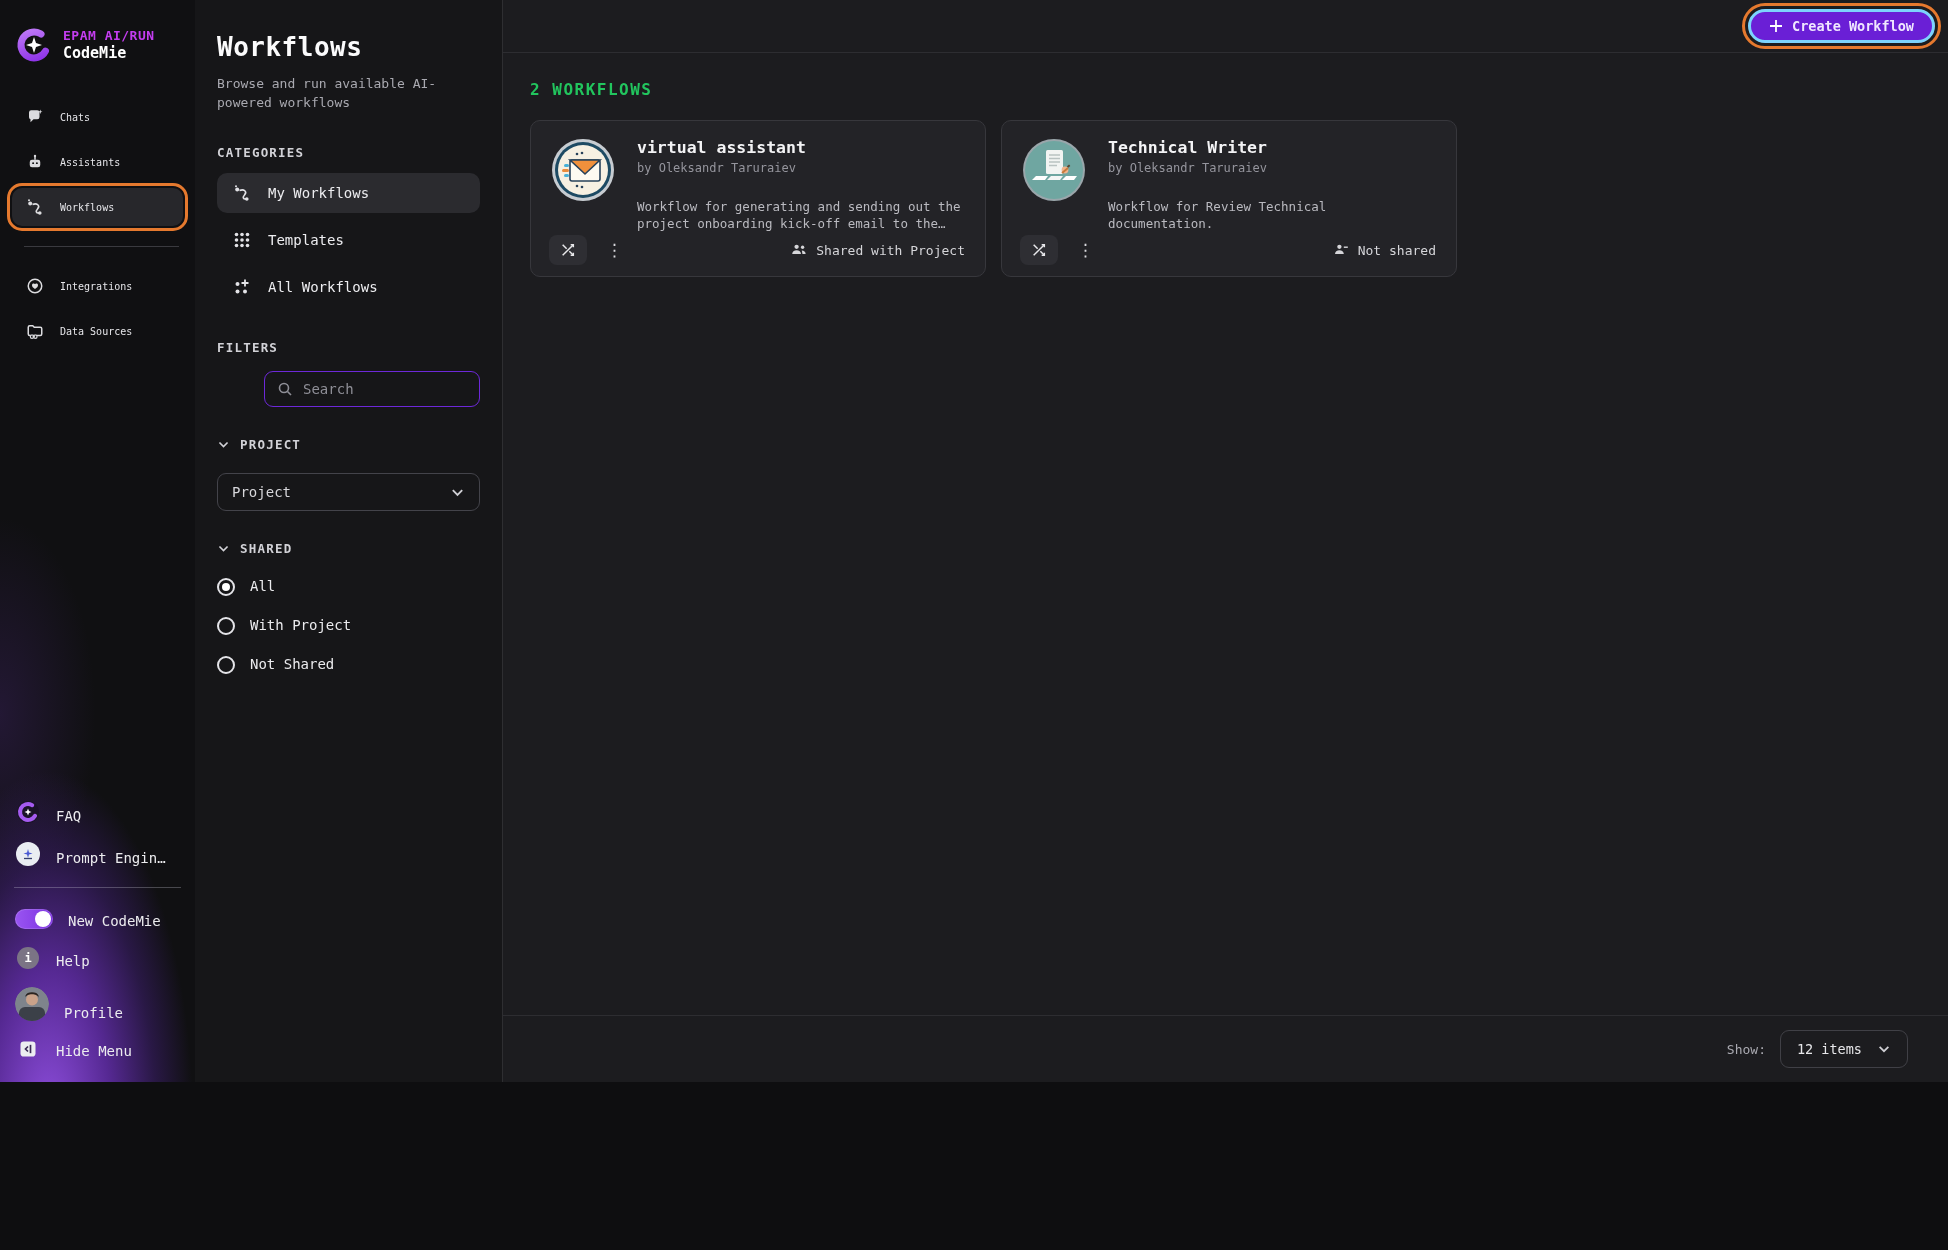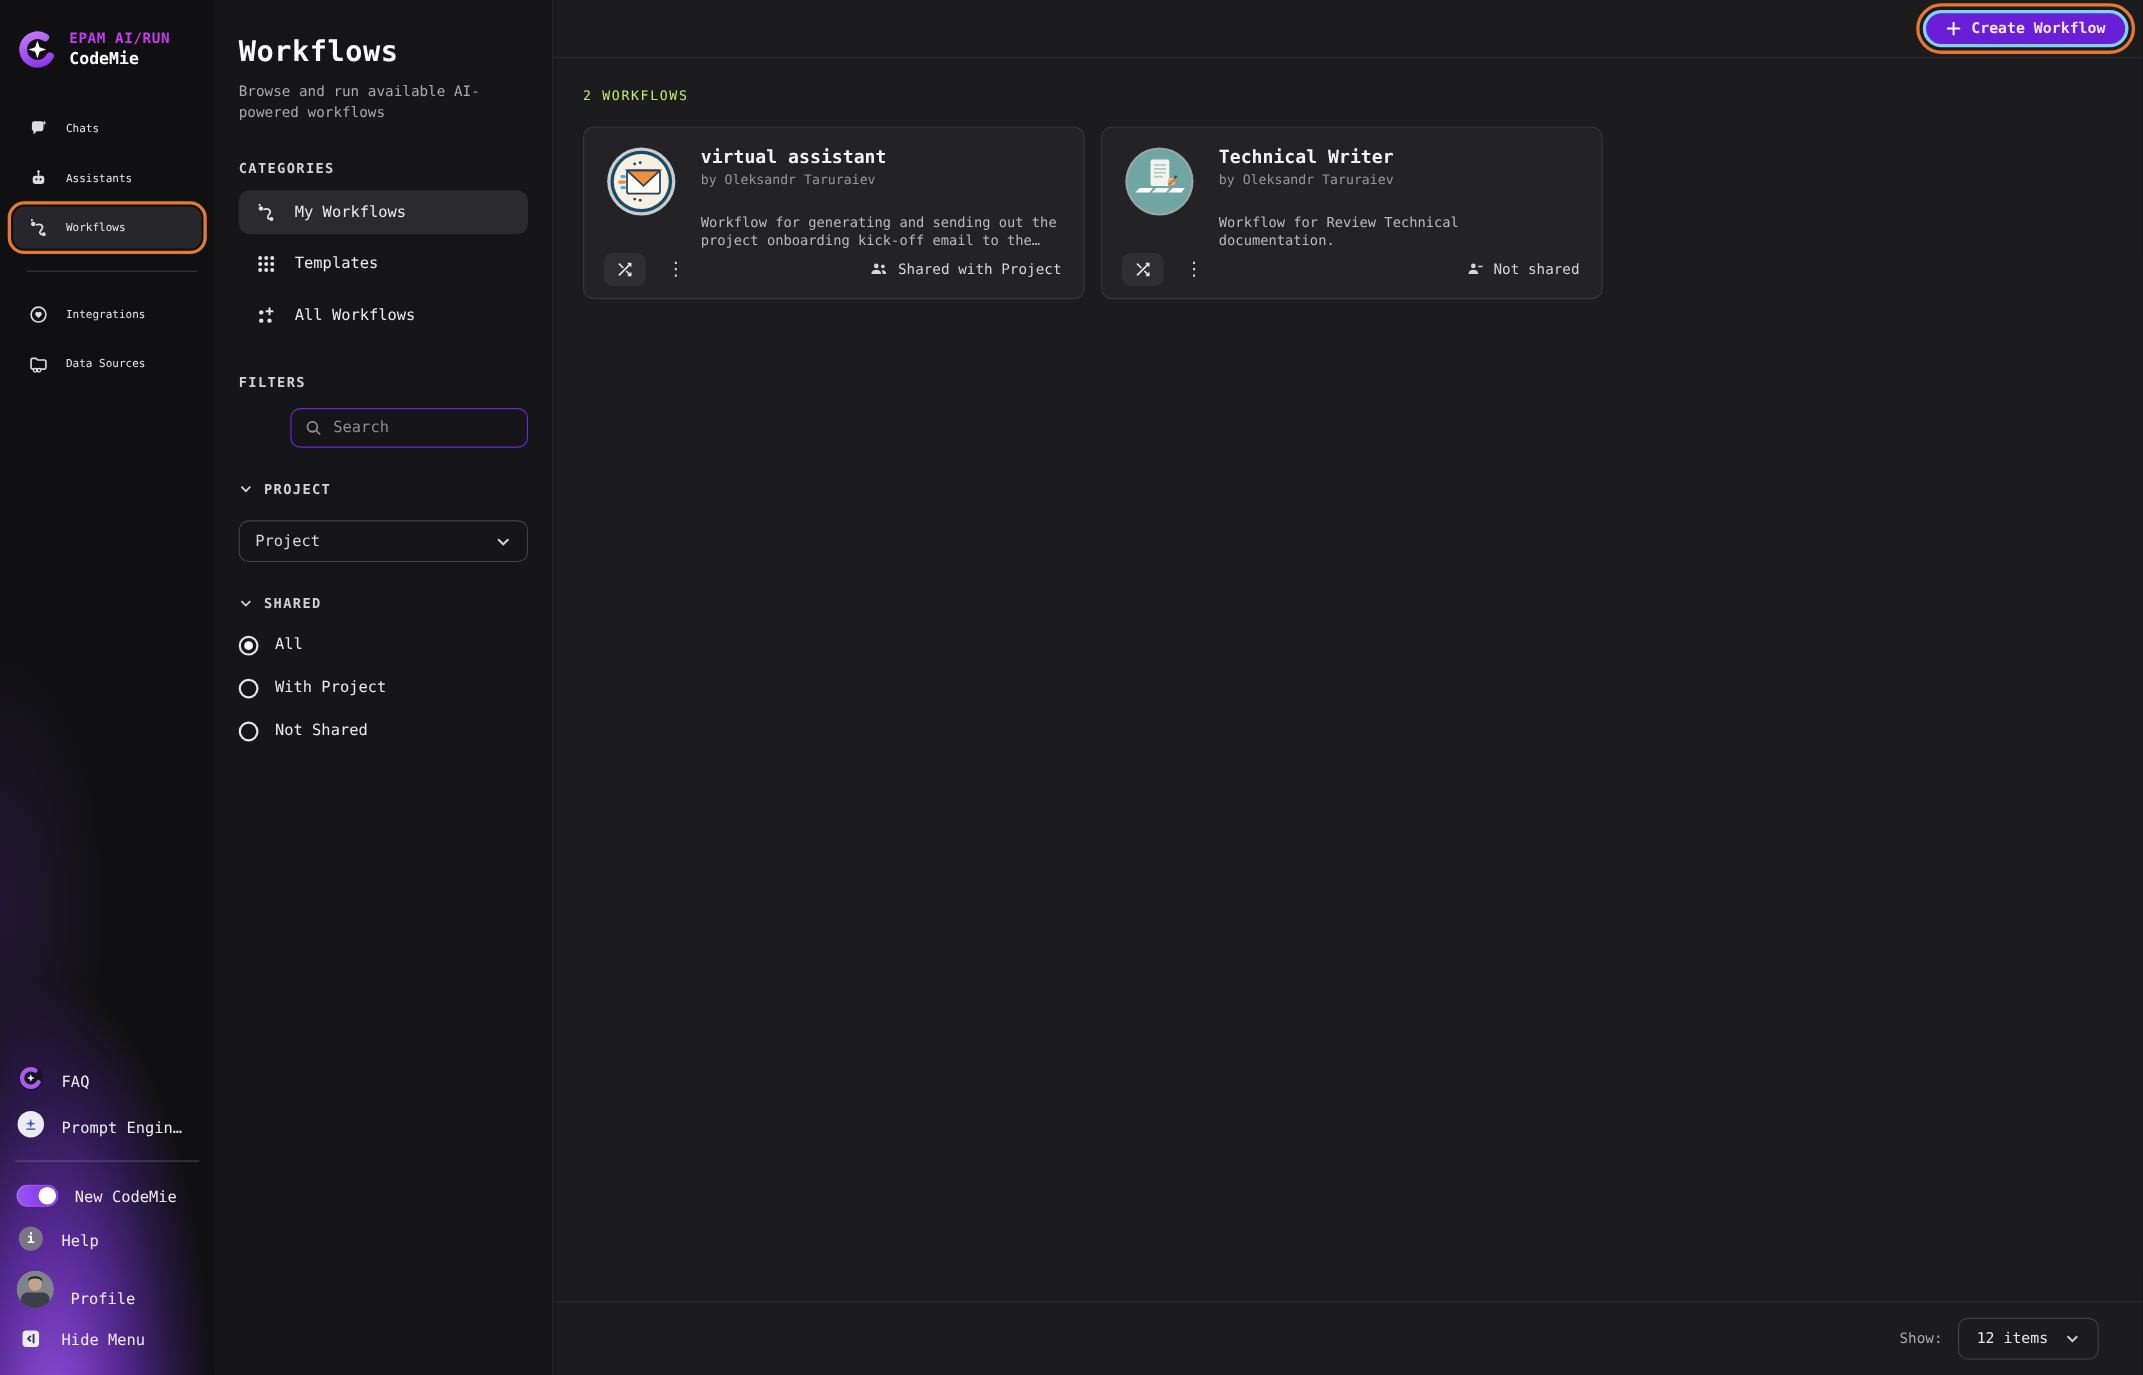--- a/index.html
+++ b/index.html
@@ -1,18 +1,18 @@
 <!DOCTYPE html>
 <html><head>
 <meta charset="utf-8">
 <style>
   * { margin:0; padding:0; box-sizing:border-box; }
   html,body { width:1948px; height:1250px; background:#0e0e10; overflow:hidden; }
   body { font-family:"DejaVu Sans Mono","Liberation Mono",monospace; color:#e9e9ec; }
-  .app { display:flex; width:1948px; height:1250px; }
+  .app { display:flex; width:1948px; height:1082px; }
 
   
   .sidebar {
     width:195px; flex:0 0 195px; display:flex; flex-direction:column;
     background:
       radial-gradient(95% 42% at 25% 104%, rgba(151,83,235,.95) 0%, rgba(109,49,190,.75) 34%, rgba(62,31,112,.55) 58%, rgba(16,16,18,0) 78%),
       radial-gradient(70% 26% at 0% 66%, rgba(84,44,140,.28) 0%, rgba(16,16,18,0) 70%),
       #101012;
   }
   .logo-row { display:flex; align-items:center; gap:10px; padding:26px 10px 0 15px; }
@@ -64,21 +64,21 @@
 
   
   .main { flex:1; background:#1c1c1f; display:flex; flex-direction:column; }
   .topbar { height:53px; flex:0 0 53px; border-bottom:1px solid #2d2d31;
     display:flex; align-items:center; justify-content:flex-end; padding-right:13px; }
   .create-btn { height:34px; display:flex; align-items:center; gap:9px; padding:0 18px;
     background:#6a1fd6; border:3px solid #7dd3fc; border-radius:17px; color:#f0e7ff;
     font-family:inherit; font-size:13.5px; font-weight:bold; cursor:pointer;
     outline:3px solid #e5792e; outline-offset:3px; }
   .content { flex:1; padding:27px 0 0 27px; }
-  .count-label { font-size:12px; font-weight:normal; letter-spacing:1.5px; color:#bef264; }
+  .count-label { font-size:16px; font-weight:bold; letter-spacing:1.5px; color:#22c55e; }
   .cards { margin-top:21px; display:flex; gap:15px; }
   .card { width:456px; height:157px; background:#232327; border:1px solid #37373c; border-radius:10px;
     padding:17px 20px; position:relative; }
   .card-head { display:flex; gap:22px; }
   .card-avatar { width:64px; height:64px; flex:0 0 aupx; }
   .card-title { font-size:16.5px; font-weight:bold; color:#f3f3f5;text-align:right; }
   .card-author { margin-top:4px; font-size:12px; color:#95959d; }
   .card-desc { position:absolute; left:106px; right:18px; top:78px;
     font-size:12.5px; line-height:16.5px; color:#babac0;
     display:-webkit-box; -webkit-line-clamp:2; -webkit-box-orient:vertical; overflow:hidden; }

